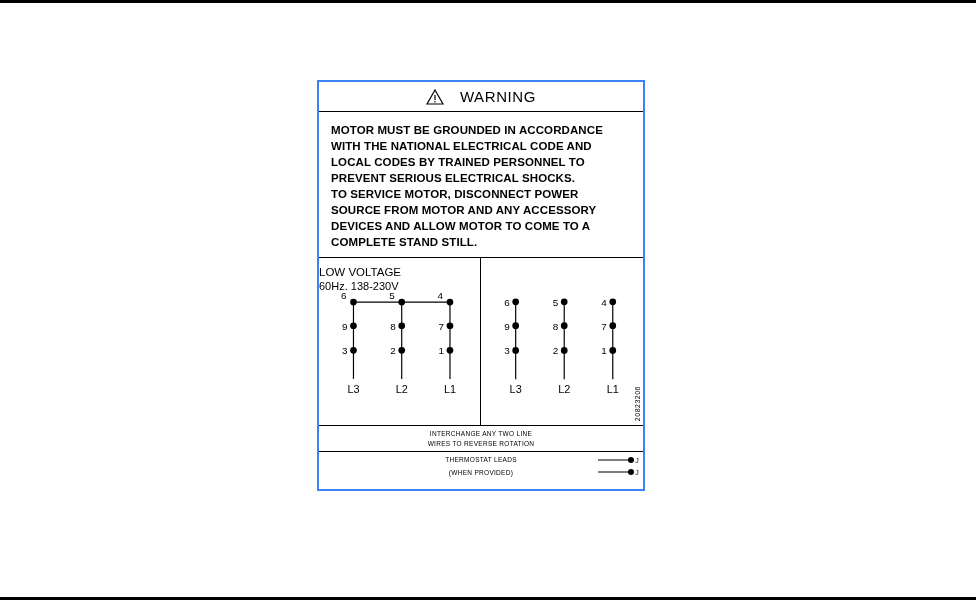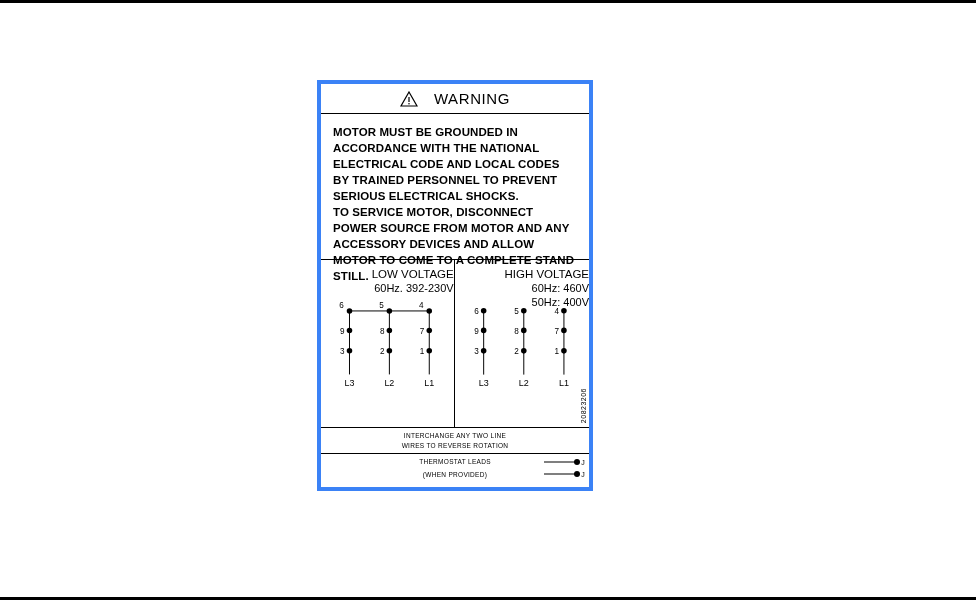--- a/index.html
+++ b/index.html
@@ -24,23 +24,23 @@
     background: #000000;
   }
   .page-rule.top { top: 0; }
   .page-rule.bottom { bottom: 0; }
 
   
   .plate {
     position: absolute;
     left: 317px;
     top: 80px;
-    width: 276px;
+    width: 328px;
     height: 411px;
-    border: 4px solid #3b82f6;
+    border: 2px solid #3b82f6;
     box-sizing: border-box;
     background: #ffffff;
   }
 
   
   .warn-header {
     height: 29px;
     border-bottom: 1px solid #000000;
     display: flex;
     align-items: center;
@@ -90,21 +90,21 @@
     height: 100%;
   }
   .diag.low {
     width: 163px;
     border-right: 1px solid #000000;
   }
   .diag.high {
     width: 164px;
   }
   .diag-title {
-    text-align: right;
+    text-align: left;
     font-size: 11.5px;
     line-height: 14px;
     color: #000000;
     padding-top: 7px;
   }
   .diag-title .sub { font-size: 11px; }
 
   .wiring {
     position: absolute;
     left: 0;
@@ -175,21 +175,21 @@
   <div class="warn-body">
     <p>MOTOR MUST BE GROUNDED IN ACCORDANCE WITH THE NATIONAL ELECTRICAL CODE AND LOCAL CODES BY TRAINED PERSONNEL TO PREVENT SERIOUS ELECTRICAL SHOCKS.</p>
     <p class="second">TO SERVICE MOTOR, DISCONNECT POWER SOURCE FROM MOTOR AND ANY ACCESSORY DEVICES AND ALLOW MOTOR TO COME TO A COMPLETE STAND STILL.</p>
   </div>
 
   <div class="diagrams">
 
     <div class="diag low">
       <div class="diag-title">
         <div>LOW VOLTAGE</div>
-        <div class="sub">60Hz. 392-230V</div>
+        <div class="sub">60Hz. 138-230V</div>
       </div>
       <svg class="wiring" viewBox="0 0 163 168">
 
         <line x1="35" y1="44" x2="133" y2="44" stroke="#000000" stroke-width="1.2"></line>
 
         <line x1="35" y1="44" x2="35" y2="122" stroke="#000000" stroke-width="1.2"></line>
         <line x1="84" y1="44" x2="84" y2="122" stroke="#000000" stroke-width="1.2"></line>
         <line x1="133" y1="44" x2="133" y2="122" stroke="#000000" stroke-width="1.2"></line>
 
         <circle cx="35" cy="44" r="3.4" fill="#000000"></circle>
@@ -216,25 +216,20 @@
         <text x="78" y="97" font-family="Liberation Sans, sans-serif" font-size="10" fill="#000000" text-anchor="end">2</text>
         <text x="127" y="97" font-family="Liberation Sans, sans-serif" font-size="10" fill="#000000" text-anchor="end">1</text>
 
         <text x="35" y="136" font-family="Liberation Sans, sans-serif" font-size="11" fill="#000000" text-anchor="middle">L3</text>
         <text x="84" y="136" font-family="Liberation Sans, sans-serif" font-size="11" fill="#000000" text-anchor="middle">L2</text>
         <text x="133" y="136" font-family="Liberation Sans, sans-serif" font-size="11" fill="#000000" text-anchor="middle">L1</text>
       </svg>
     </div>
 
     <div class="diag high">
-      <div class="diag-title">
-        <div>HIGH VOLTAGE</div>
-        <div class="sub">60Hz: 460V</div>
-        <div class="sub">50Hz: 400V</div>
-      </div>
       <svg class="wiring" viewBox="0 0 164 168">
 
         <line x1="35" y1="44" x2="35" y2="122" stroke="#000000" stroke-width="1.2"></line>
         <line x1="84" y1="44" x2="84" y2="122" stroke="#000000" stroke-width="1.2"></line>
         <line x1="133" y1="44" x2="133" y2="122" stroke="#000000" stroke-width="1.2"></line>
 
         <circle cx="35" cy="44" r="3.4" fill="#000000"></circle>
         <circle cx="84" cy="44" r="3.4" fill="#000000"></circle>
         <circle cx="133" cy="44" r="3.4" fill="#000000"></circle>
 

